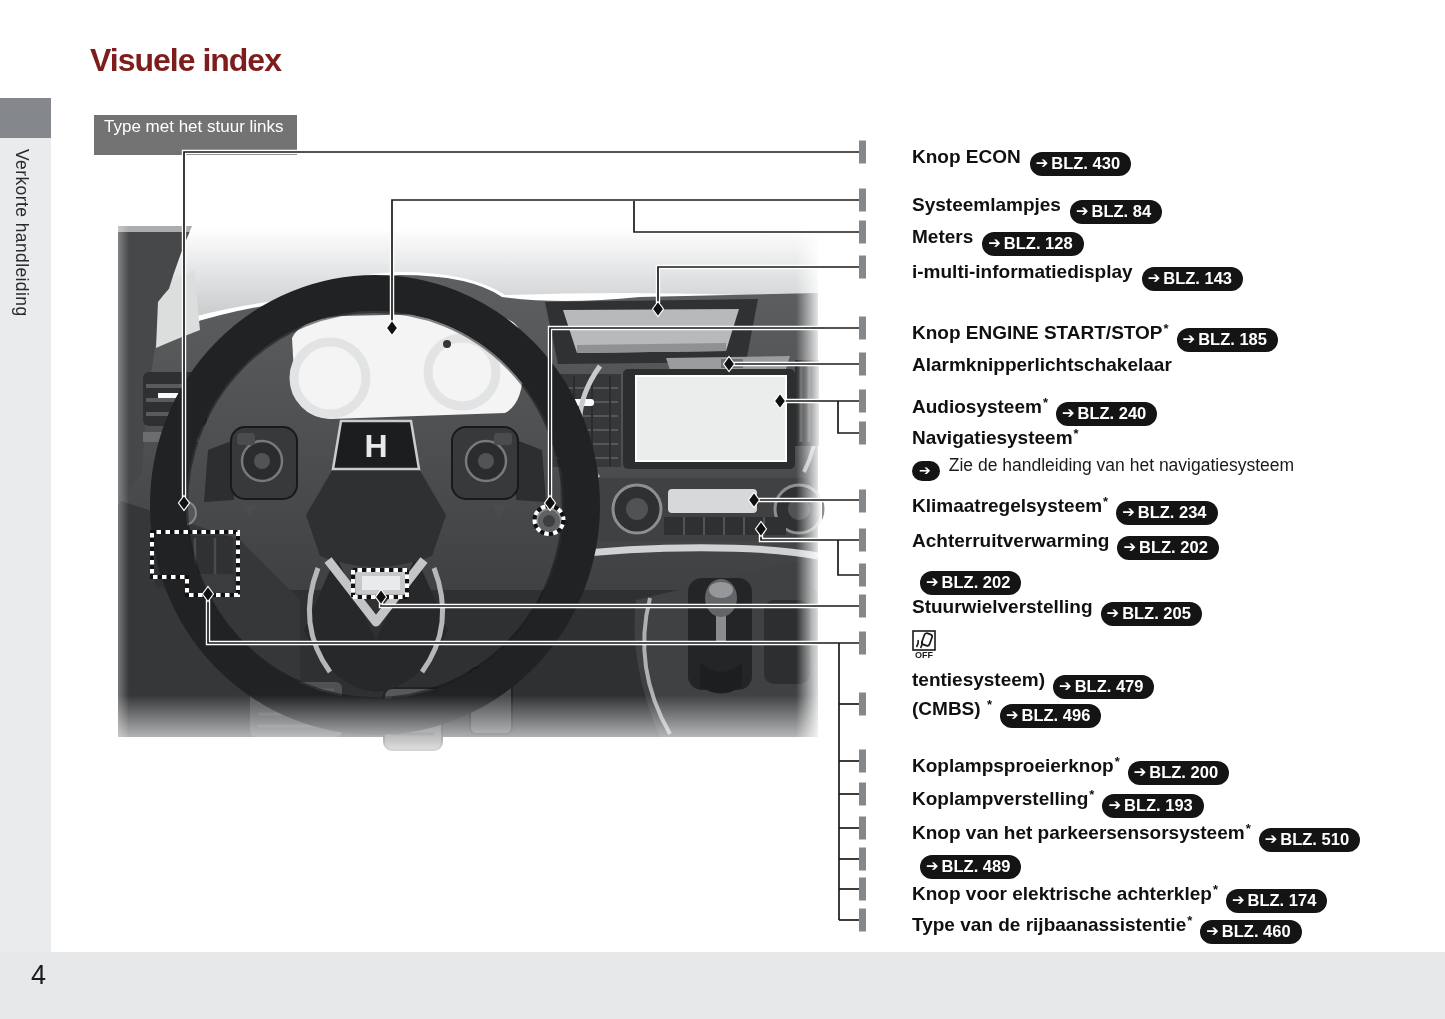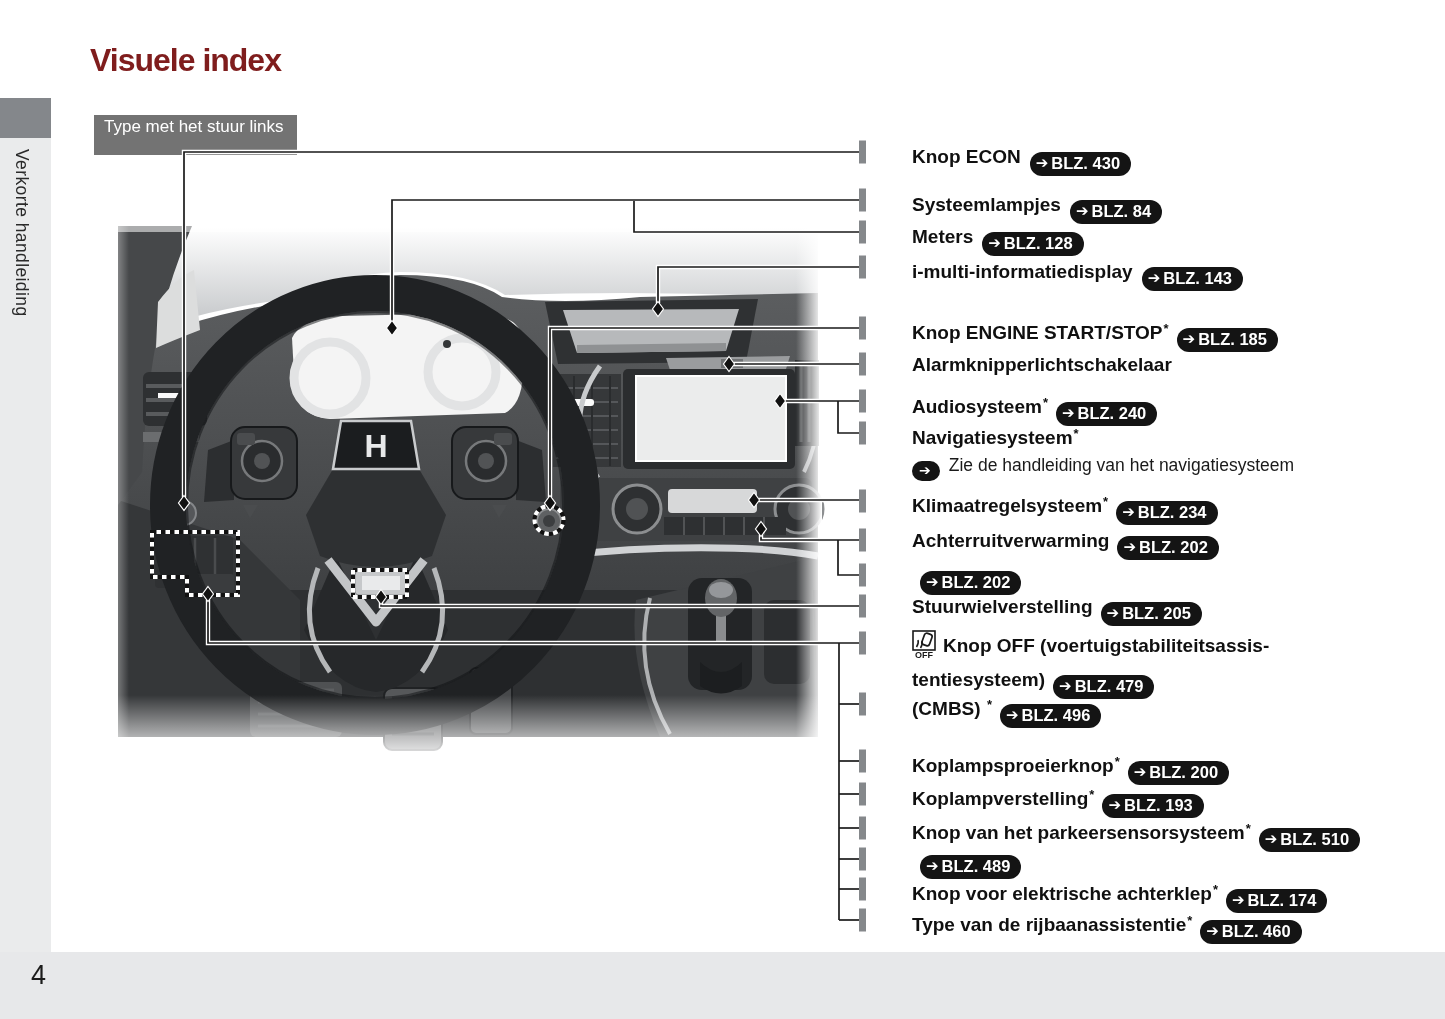--- a/index.html
+++ b/index.html
@@ -354,21 +354,21 @@
       <span class="arr">➔</span>
       <span>BLZ. 205</span>
     </span>
 </div>
 <div class="row" style="top:630px">
   <div><span class="vsa-icon"><svg width="24" height="29" viewBox="0 0 24 29">
           <rect x="1" y="1" width="22" height="19" fill="#ffffff" stroke="#1a1a1a" stroke-width="1.6"></rect>
           <rect x="11" y="3.5" width="8" height="12" rx="2.5" transform="rotate(20 15 9.5)" fill="none" stroke="#1a1a1a" stroke-width="1.7"></rect>
           <path d="M4.5,17 q2.5,-3.5 1.5,-7 M8.5,18 q2.5,-3.5 1.5,-7" fill="none" stroke="#1a1a1a" stroke-width="1.5"></path>
           <text x="12" y="28" text-anchor="middle" font-family="Liberation Sans, sans-serif" font-size="9" font-weight="bold" fill="#1a1a1a">OFF</text>
-        </svg></span><span>Knop OFF (voertuigstabiliteitsassis-</span></div>
+        </svg></span></div>
   <div><span>tentiesysteem)</span><span class="badge">
         <span class="arr">➔</span>
         <span>BLZ. 479</span>
       </span></div>
 </div>
 <div class="row" style="top:691px">
   <div><span>(CMBS) </span><sup class="star">*</sup><span class="badge">
         <span class="arr">➔</span>
         <span>BLZ. 496</span>
       </span></div>

